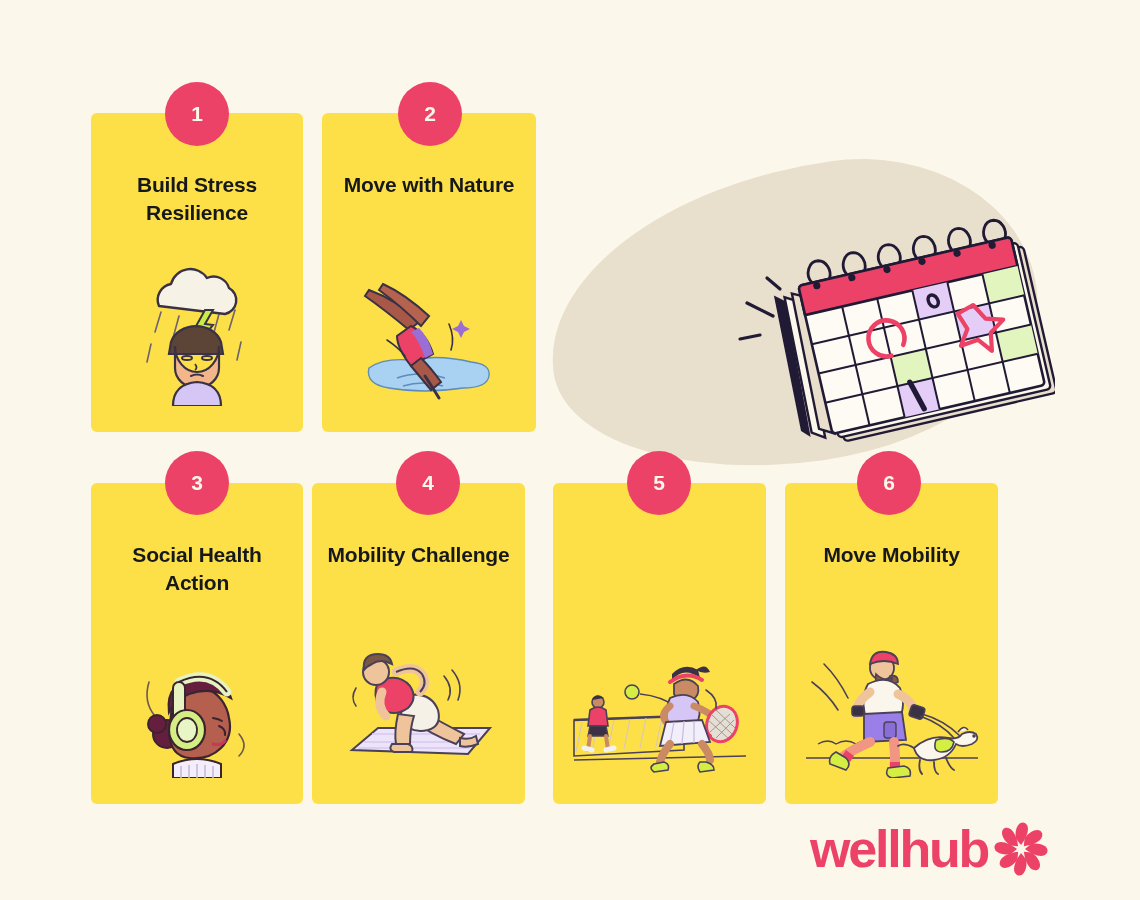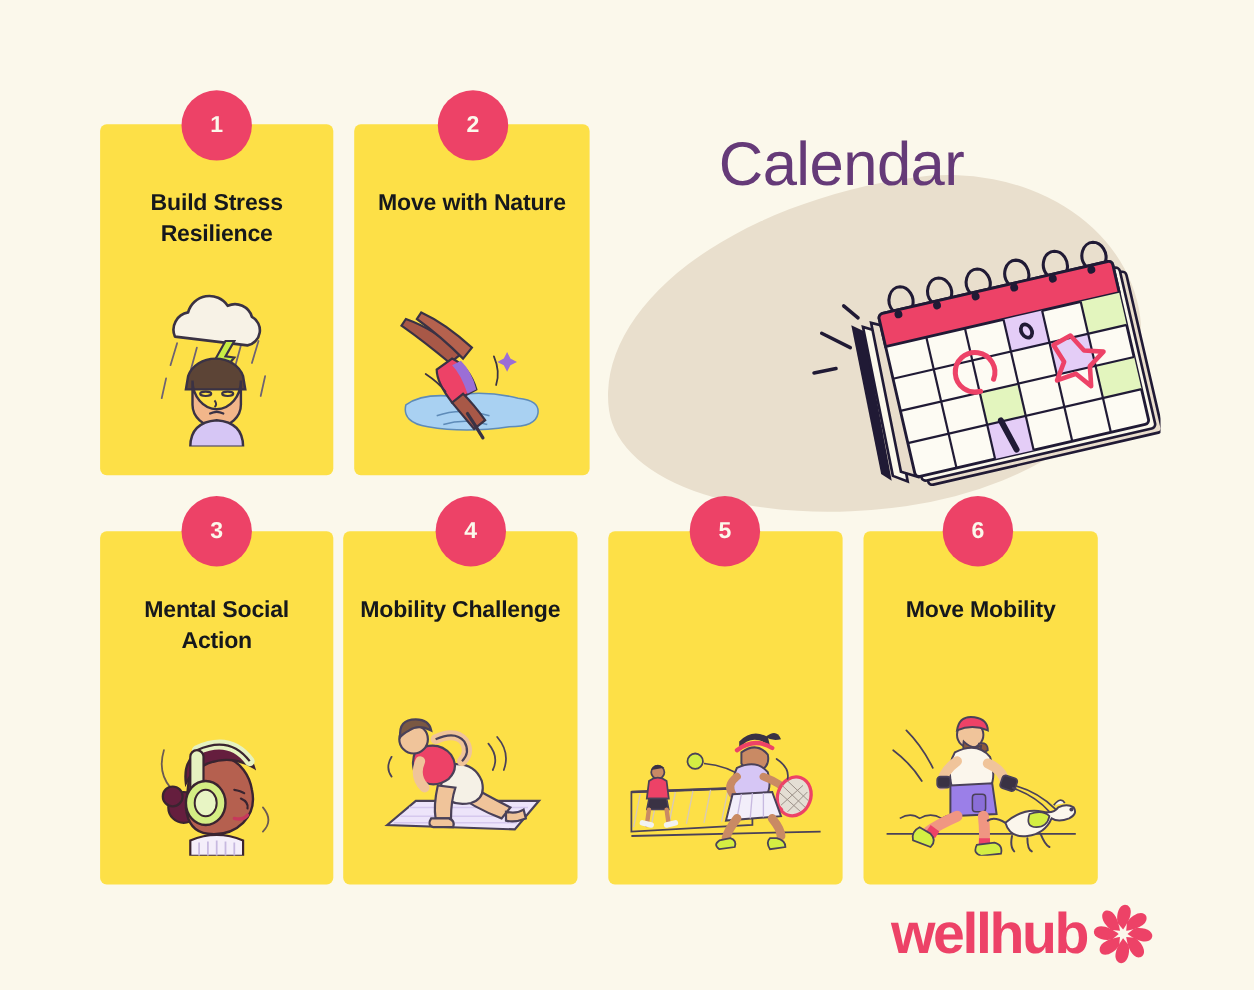--- a/index.html
+++ b/index.html
@@ -144,21 +144,20 @@
   }
 </style>
 </head>
 <body>
 
 <div id="stage">
 
   <div class="blob"></div>
 
   <div class="heading">
-    <span class="heading-line2">Calendar</span>
   </div>
 
   <svg class="speed-lines" viewBox="0 0 80 90">
     <g stroke="#201A35" stroke-width="3.2" stroke-linecap="round" fill="none">
       <line x1="49" y1="6" x2="62" y2="17"></line>
       <line x1="29" y1="31" x2="55" y2="44"></line>
       <line x1="22" y1="67" x2="42" y2="63"></line>
     </g>
   </svg>
 
@@ -278,21 +277,21 @@
         </g>
         <path d="M112 44 l3 6 l6 3 l-6 3 l-3 6 l-3 -6 l-6 -3 l6 -3 Z" fill="#9B6ED6"></path>
       </svg>
     </div>
   </div>
   <div class="badge" style="left:398px; top:82px;">
     <span>2</span>
   </div>
 
   <div class="card" style="left:91px; top:483px; width:212px; height:321px;">
-    <div class="card-title">Mental Social Action</div>
+    <div class="card-title">Social Health Action</div>
     <div class="card-art">
       <svg width="140" height="140" viewBox="0 0 140 140">
 
         <g fill="none" stroke="#6B5A52" stroke-width="1.6" stroke-linecap="round">
           <path d="M22 44 q-6 20 6 34"></path>
           <path d="M112 96 q10 12 0 22"></path>
         </g>
 
         <circle cx="40" cy="96" r="14" fill="#651E3E" stroke="#3A2430" stroke-width="2"></circle>
         <circle cx="30" cy="86" r="9" fill="#651E3E" stroke="#3A2430" stroke-width="2"></circle>

